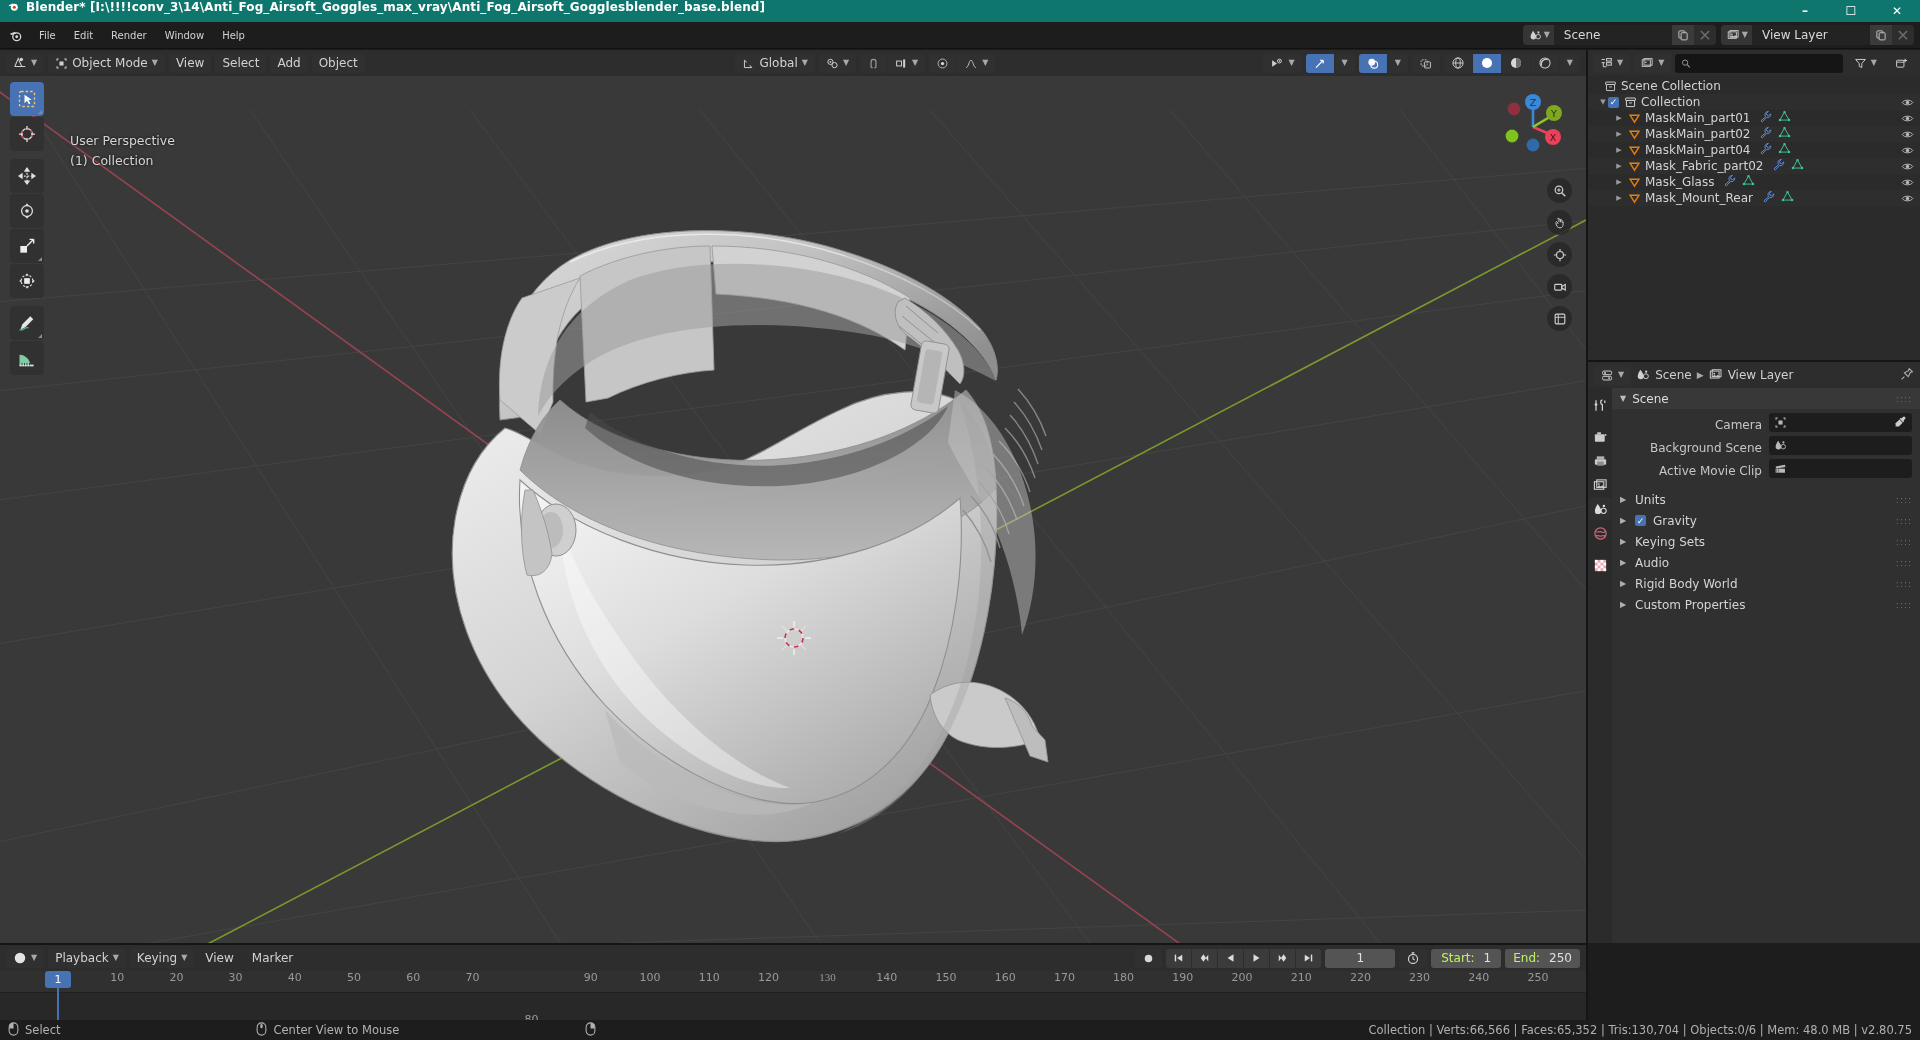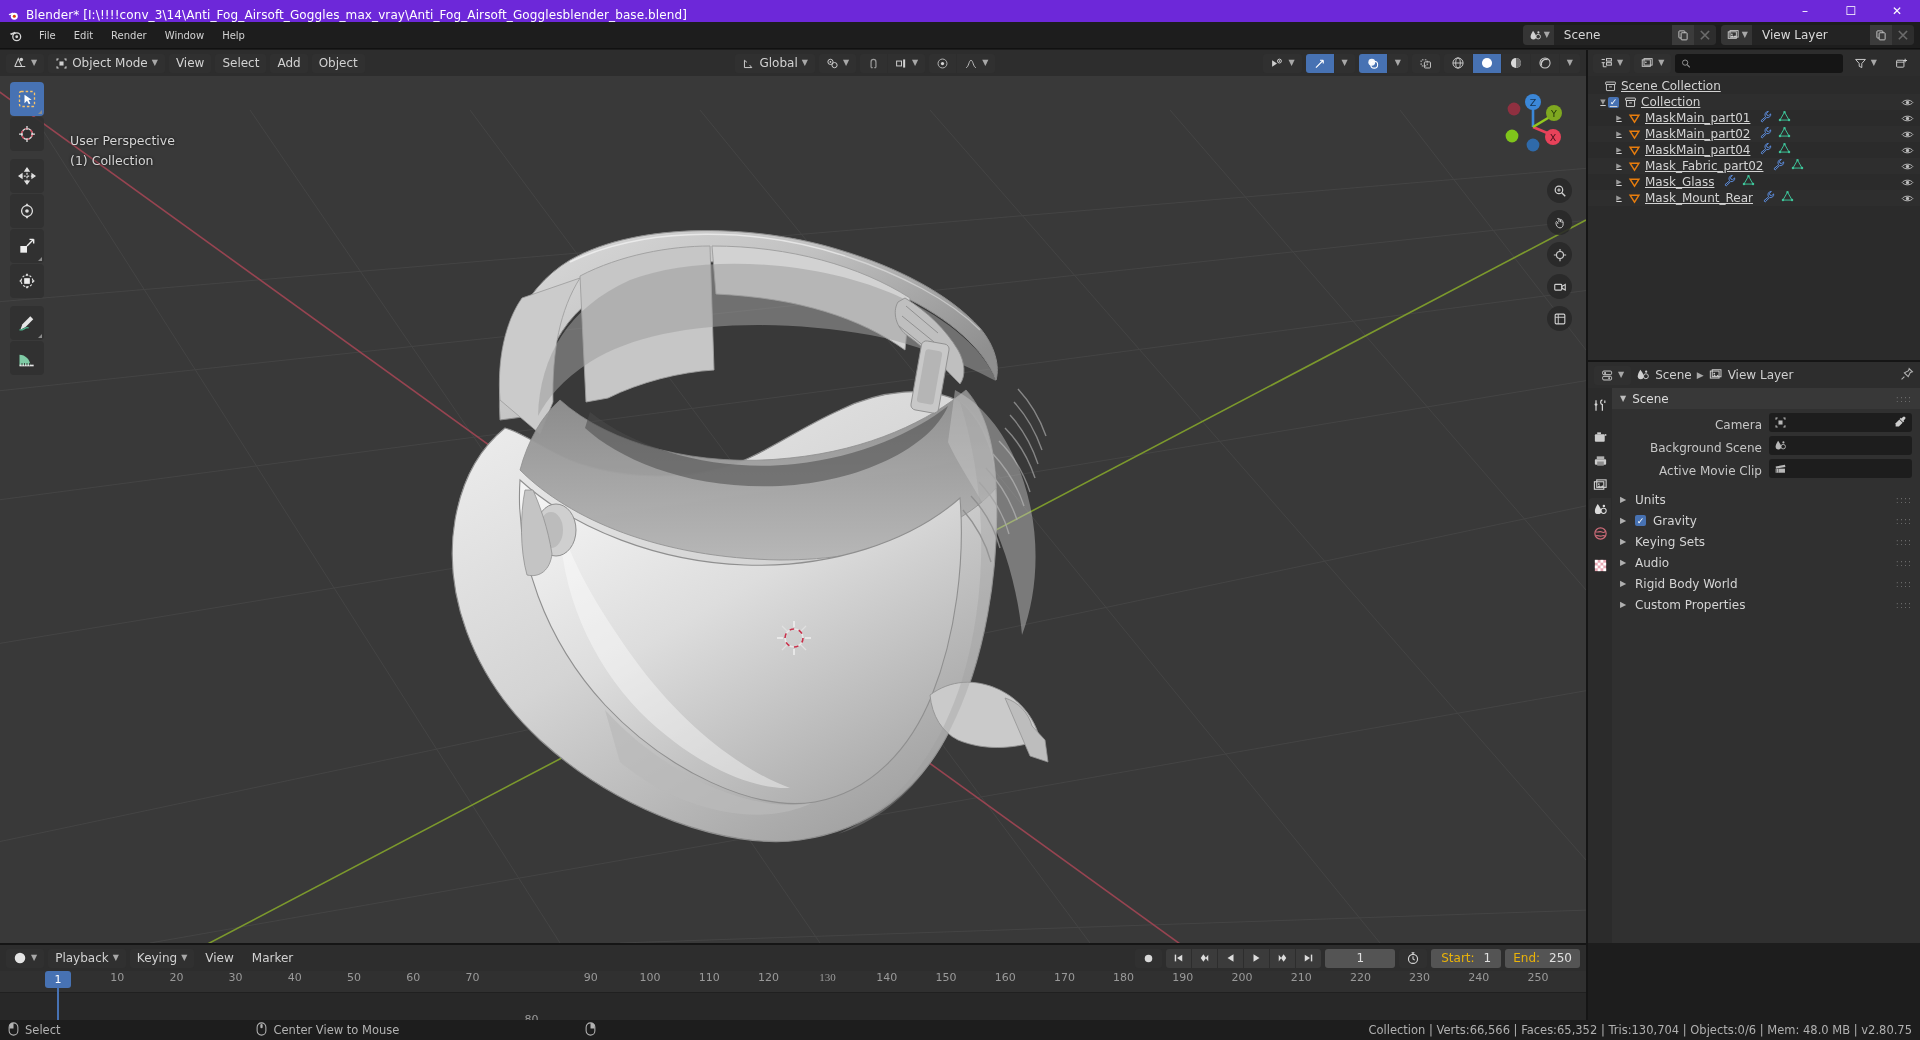--- a/index.html
+++ b/index.html
@@ -8,23 +8,23 @@
     background: #1d1d1d;
     font-family: "DejaVu Sans", sans-serif;
     overflow: hidden;
     -webkit-font-smoothing: antialiased;
   }
   body { position: relative; }
 
   
   #titlebar {
     position: absolute; left: 0; top: 0; width: 1920px; height: 22px;
-    background: #6d28d9;
-    display: flex; align-items: flex-end;
-    color: #ffffff; font-size: 12px;
+    background: #0f766e;
+    display: flex; align-items: flex-start;
+    color: #ffffff; font-size: 12px; font-weight: bold;
   }
   #titlebar .tb-icon {
     width: 26px; display: flex; align-items: center; justify-content: center;
   }
   #titlebar .tb-title { flex: 1; white-space: nowrap; overflow: hidden; letter-spacing: .1px; }
   #titlebar .wbtns { display: flex; height: 22px; }
   #titlebar .wbtn {
     width: 46px; height: 22px; display: flex; align-items: center; justify-content: center;
     color: #fff; font-size: 12px;
   }
@@ -139,21 +139,21 @@
     height: 26px; display: flex; align-items: center; gap: 4px; padding: 0 5px;
     background: #2d2d2d;
   }
   .ol-search {
     flex: 1; height: 19px; background: #151515; border-radius: 3px;
     display: flex; align-items: center; padding: 0 6px; color: #8a8a8a; font-size: 11px; gap: 4px;
   }
   .ol-rows { padding-top: 2px; }
   .ol-row {
     height: 16px; display: flex; align-items: center; font-size: 12px; color: #d3d3d3;
-    padding-right: 6px; position: relative; text-decoration: underline;
+    padding-right: 6px; position: relative;
   }
   .ol-row:nth-child(even) { background: #2e2e2e; }
   .ol-row .disc { width: 10px; display: flex; align-items: center; justify-content: center;
                   color: #9a9a9a; font-size: 7px; }
   .ol-row .lbl { margin-left: 4px; white-space: nowrap; }
   .ol-row .eye { margin-left: auto; color: #b4b4b4; display: flex; align-items: center; }
   .ol-row .rowicons { display: flex; align-items: center; gap: 6px; margin-left: 9px; }
   .ol-checkbox {
     width: 11px; height: 11px; background: #4772b3; border-radius: 2px;
     display: flex; align-items: center; justify-content: center; color: #fff; font-size: 9px;
@@ -226,21 +226,21 @@
   }
   #playhead-line {
     position: absolute; top: 17px; height: 32px; width: 2px; background: #4772b3;
     transform: translateX(-50%); z-index: 3;
   }
   .numfield {
     background: #545454; border-radius: 3px; height: 19px; min-width: 70px;
     display: flex; align-items: center; justify-content: center;
     color: #e0e0e0; font-size: 12px; padding: 0 8px; gap: 9px;
   }
-  .numfield .nf-lbl { color: #eab308; }
+  .numfield .nf-lbl { color: #bef264; }
   .transport { display: flex; gap: 1px; }
   .tp {
     width: 25px; height: 19px; background: #3b3b3b; display: flex;
     align-items: center; justify-content: center; color: #d8d8d8;
   }
   .transport .tp:first-child { border-radius: 3px 0 0 3px; }
   .transport .tp:last-child { border-radius: 0 3px 3px 0; }
 
   
   #statusbar {

